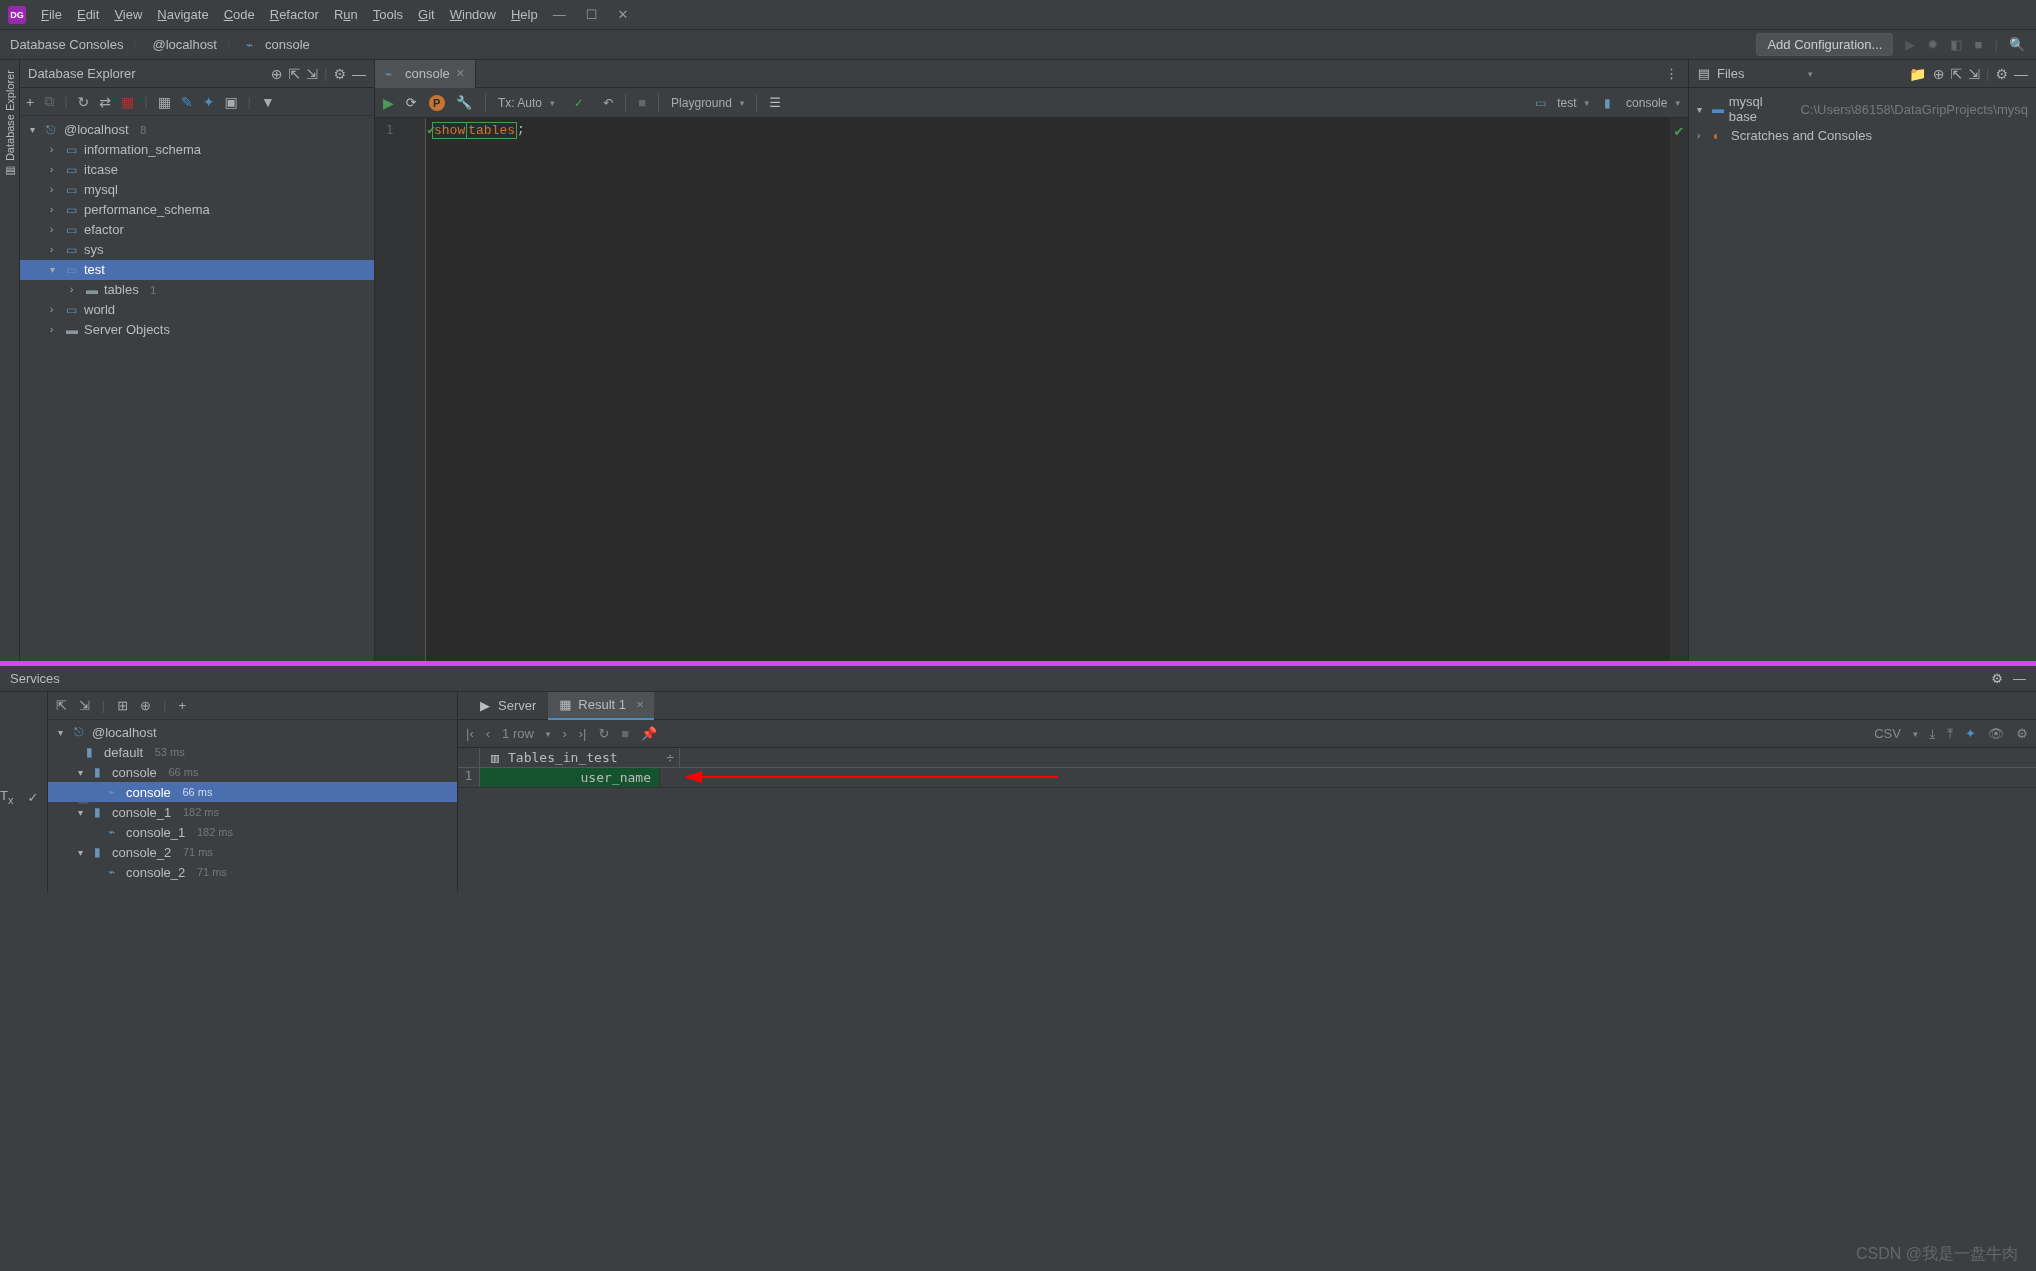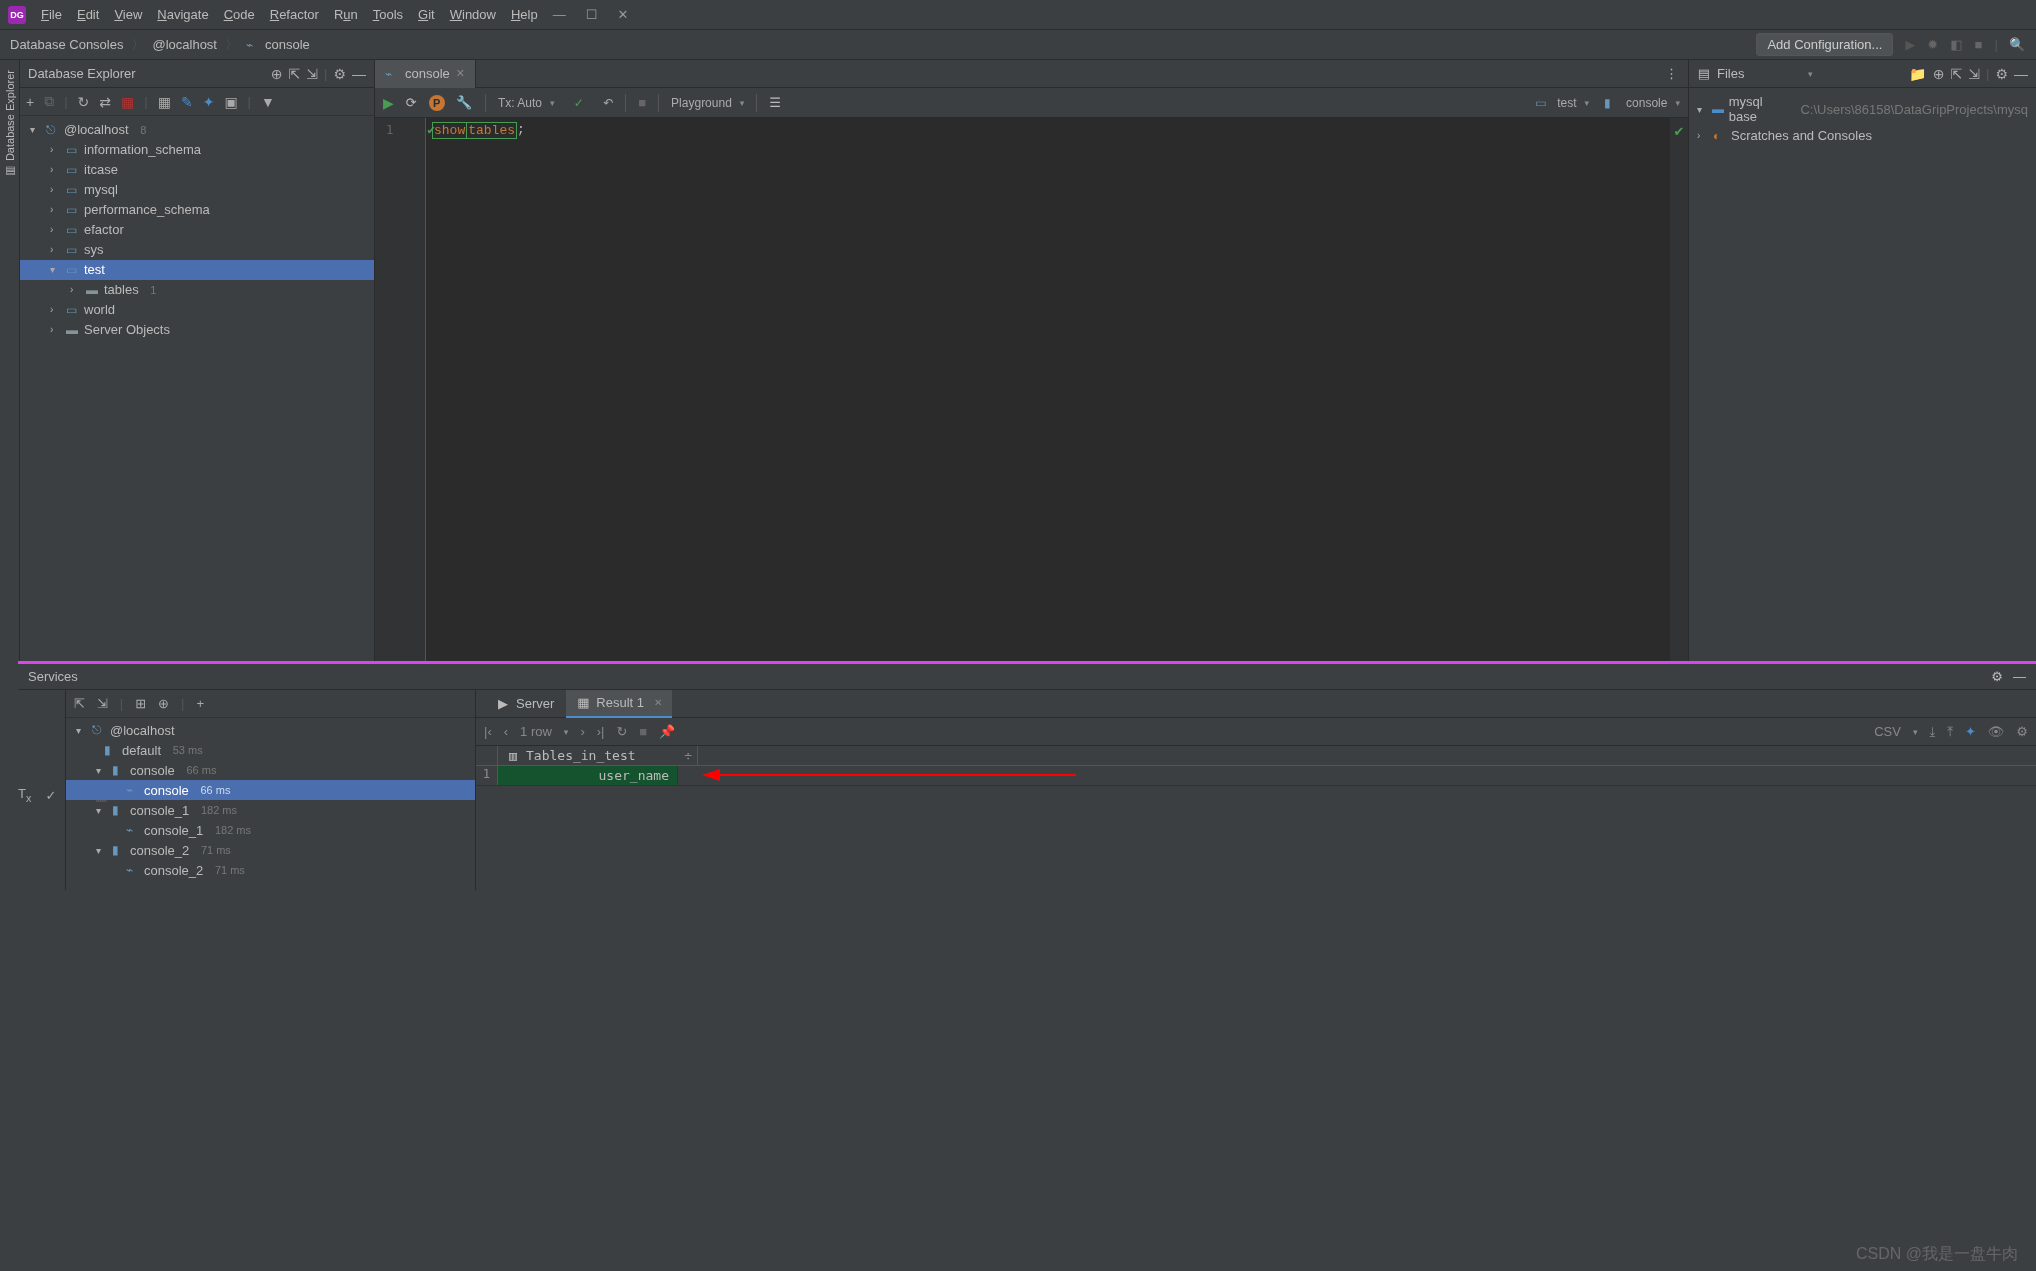--- a/index.html
+++ b/index.html
@@ -47,21 +47,21 @@
 .gutter-col .check { color: #499c54; position: relative; left: 18px; }
 .editor-text { flex: 1; padding: 4px 6px; font-family: Consolas, monospace; font-size: 13px; border-left: 1px solid #555; }
 .editor-text .line { display: flex; font-family: Liberation Mono, monospace; }
 .kw1 { color: #cc7832; border: 1px solid #499c54; padding: 0 1px; display:inline-block; }
 .kw2 { color: #cc7832; border: 1px solid #499c54; border-left:none; padding: 0 1px; display:inline-block;}
 .editor-right-mark { width: 18px; background:#313335; display:flex; justify-content:center; padding-top:6px;}
 .editor-right-mark .check { color:#499c54; font-size:13px;}
 .files-panel { width: 348px; background: #3c3f41; border-left: 1px solid #2b2b2b; display: flex; flex-direction: column; }
 .files-tree-node { display:flex; align-items:center; gap:4px; padding:2px 8px; cursor:pointer; }
 .path-dim { color:#777; }
-.services-panel { border-top: 3px solid #d946ef; background: #3c3f41; margin-left: 18px; }
+.services-panel { border-top: 5px solid #d946ef; background: #3c3f41; }
 .services-header { display:flex; align-items:center; height:26px; padding:0 10px; border-bottom:1px solid #2b2b2b; }
 .services-header .title { flex:1; }
 .services-body { display:flex; height: 200px; }
 .svc-left-icons { width: 48px; border-right:1px solid #2b2b2b; display:flex; flex-direction:row; align-items:center; padding-top:10px; gap:14px; color:#aaa;}
 .svc-tree { width: 410px; border-right:1px solid #2b2b2b; display:flex; flex-direction:column;}
 .svc-tree-toolbar { display:flex; gap:12px; padding:4px 8px; align-items:center; color:#aaa; border-bottom:1px solid #323232; height:28px;}
 .svc-tree-body { flex:1; padding:2px 0;}
 .svc-node { display:flex; align-items:center; gap:4px; height:20px; padding-left:6px; cursor:pointer;}
 .svc-node.selected { background:#4b6eaf; color:#fff;}
 .svc-results { flex:1; display:flex; flex-direction:column; position:relative;}

